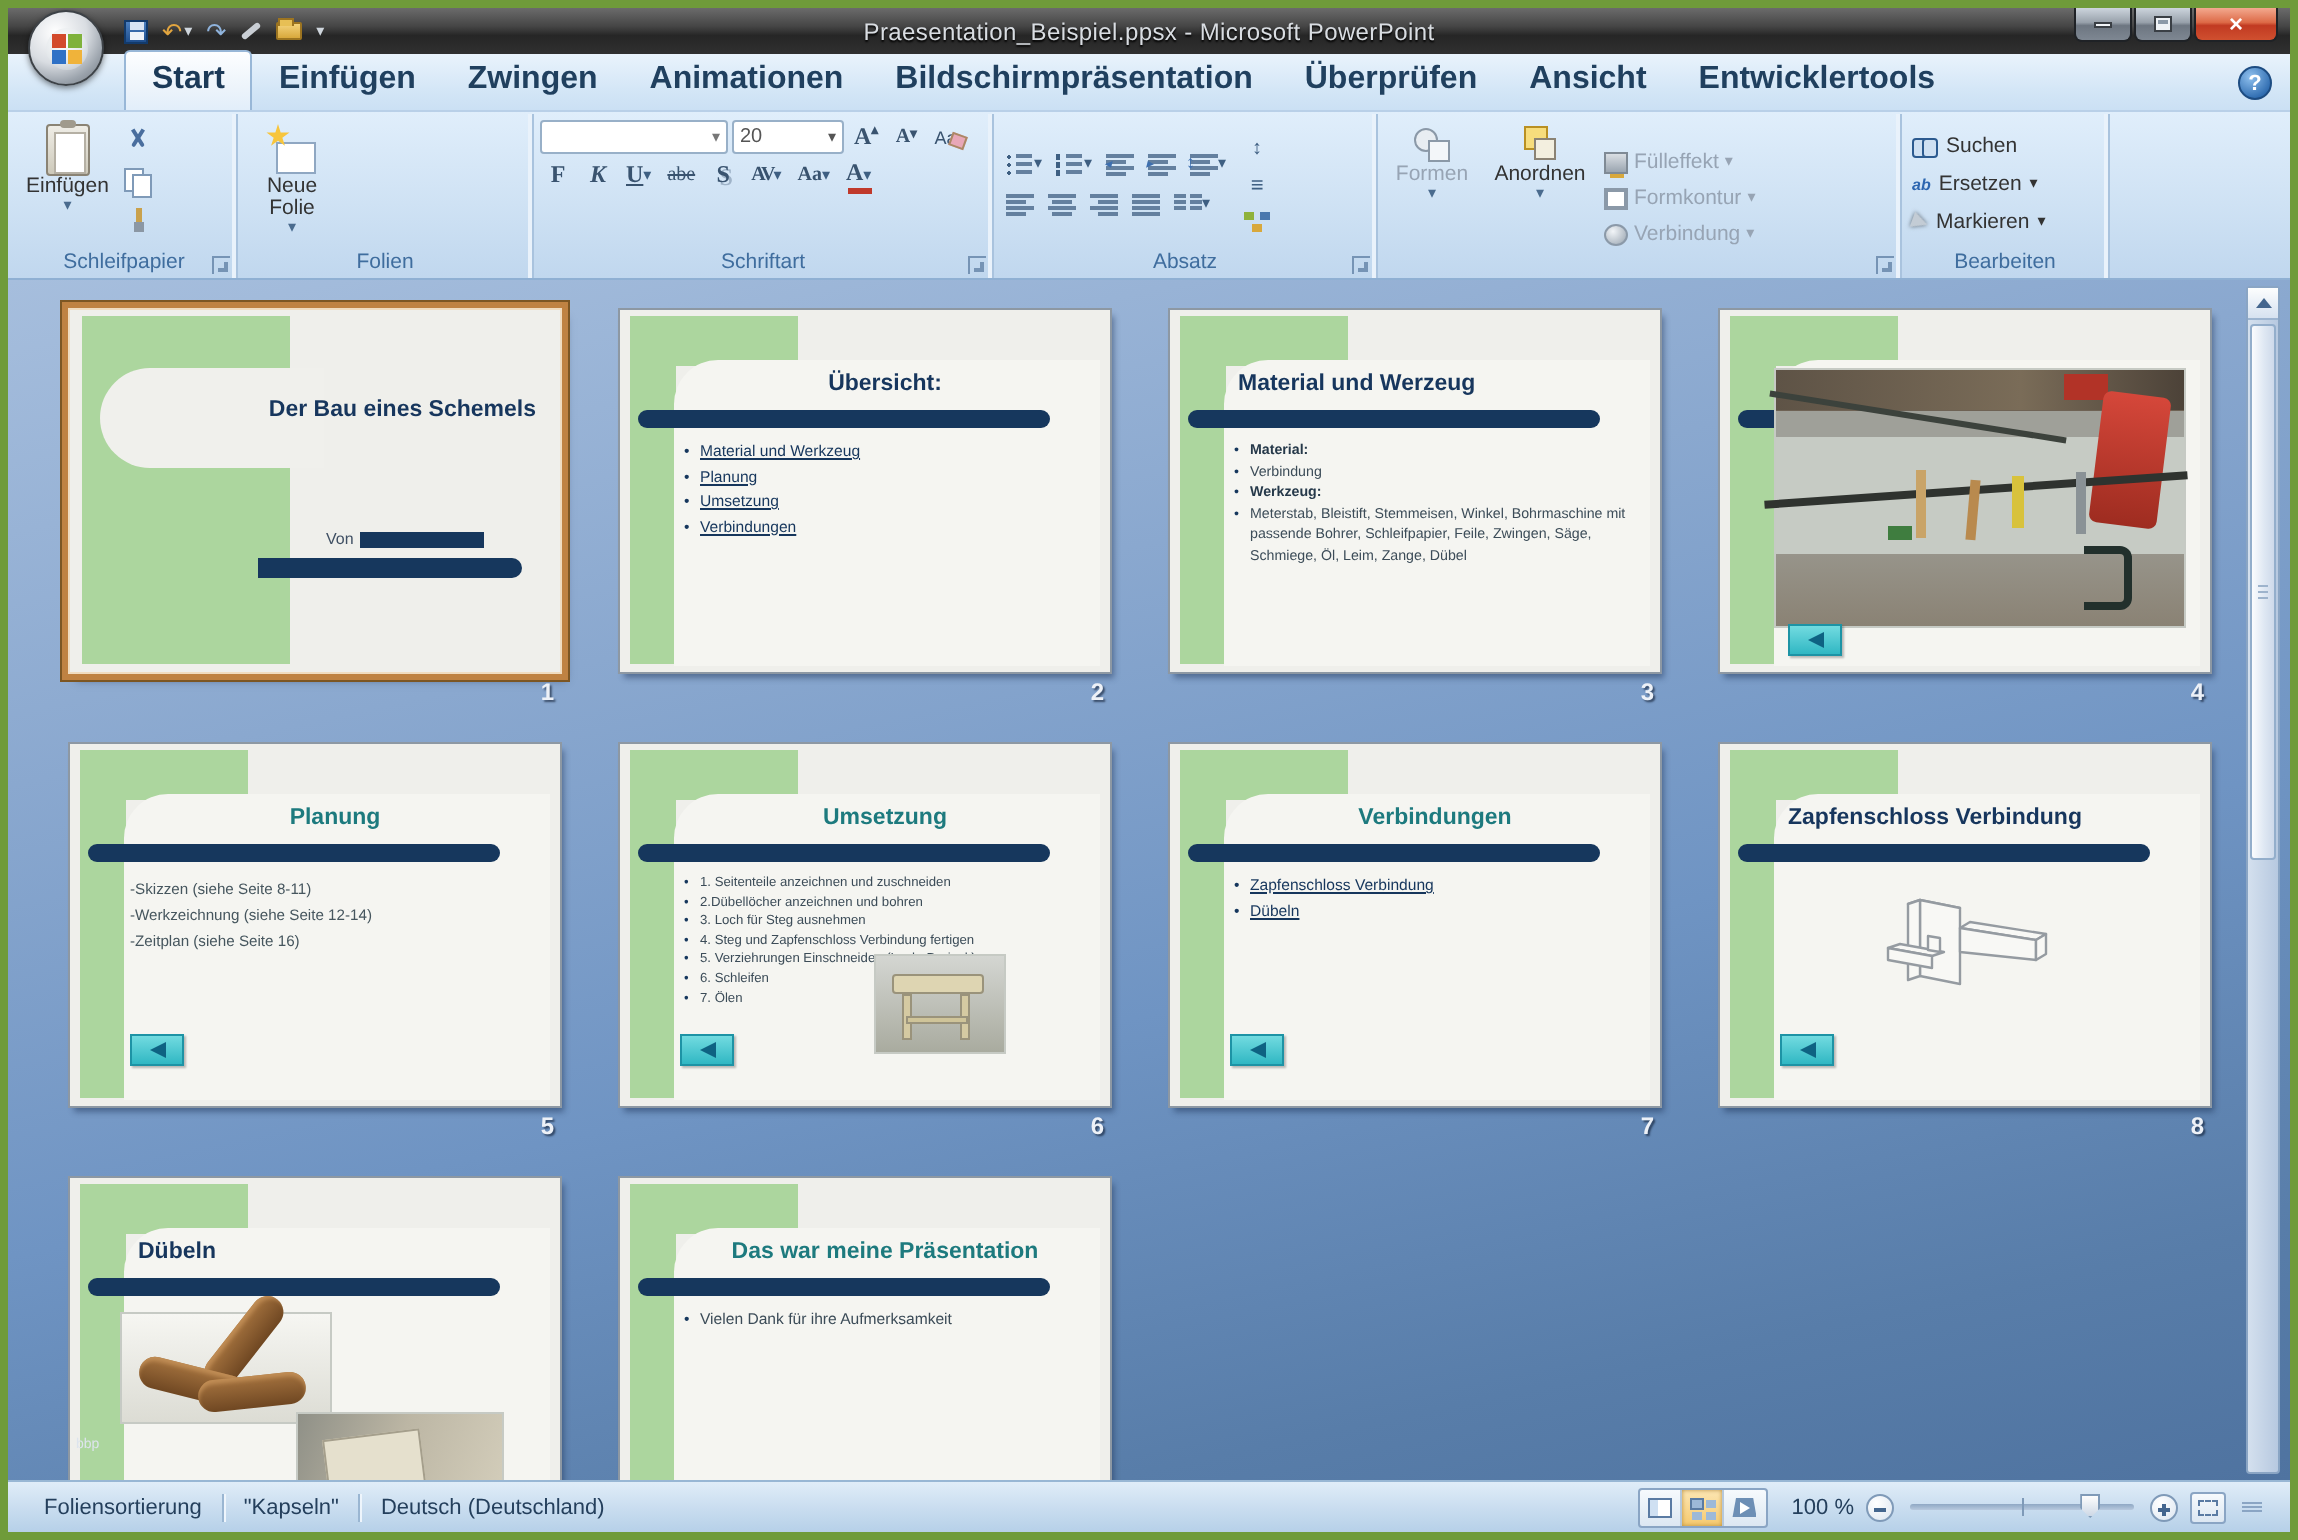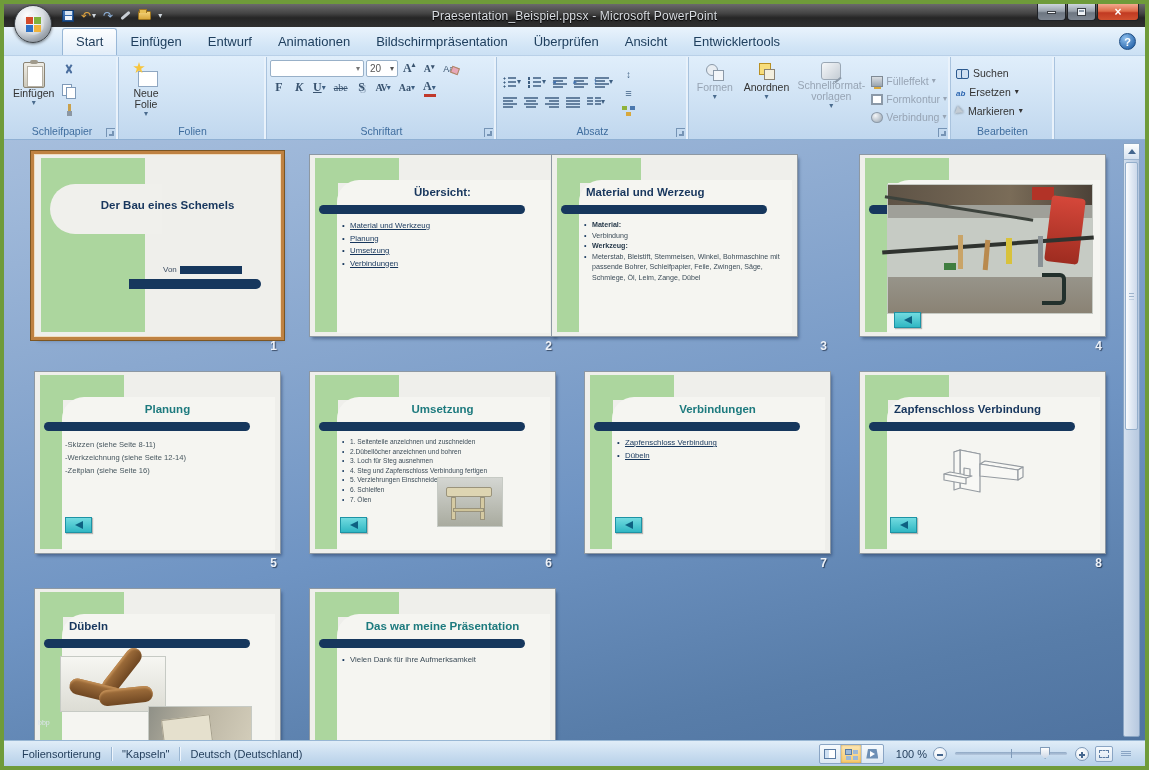--- a/index.html
+++ b/index.html
@@ -29,21 +29,21 @@
   .drop.light{color:#cfd6dd;}
   .win-controls{position:absolute;right:6px;top:0;display:flex;gap:1px;z-index:5;}
   .wbtn{width:29px;height:17px;border:1px solid #1f2226;border-top:none;border-radius:0 0 4px 4px;background:linear-gradient(#cdd5dd,#98a1ab 45%,#6d7681 55%,#7e8792);display:flex;align-items:center;justify-content:center;color:#fff;}
   .wbtn.close{width:42px;background:linear-gradient(#f3a98f,#dd6а47 45%,#c13a22 55%,#d0502f);background:linear-gradient(#f3a98f,#dd6a47 45%,#c13a22 55%,#d0502f);font-weight:bold;font-size:12px;}
   .ic-min{width:9px;height:3px;background:#f2f5f8;border:1px solid #3a3f45;}
   .ic-restore{width:9px;height:8px;border:1px solid #3a3f45;background:#eef2f6;position:relative;}
   .ic-restore::before{content:"";position:absolute;left:1px;top:1px;right:1px;height:2px;background:#8b99a8;}
 
   
   .tabrow{position:relative;height:29px;background:linear-gradient(#e9f3fc,#d2e5f6 70%,#cbe0f4);display:flex;align-items:flex-end;padding-left:58px;border-bottom:1px solid #b9d0e8;}
-  .tab{padding:5px 13px 6px;font-size:13px;color:#20405f;white-space:nowrap;}
+  .tab{padding:5px 13px 6px;font-size:16px;color:#20405f;white-space:nowrap;font-weight:bold;}
   .tab.active{background:linear-gradient(#fdfeff,#edf4fb 60%,#e2eefa);border:1px solid #98b7d7;border-bottom:none;border-radius:3px 3px 0 0;color:#1c3a58;}
   .help-btn{position:absolute;right:9px;bottom:5px;width:17px;height:17px;border-radius:50%;background:radial-gradient(circle at 35% 30%,#8fc0ee,#2f6cb0 75%);border:1px solid #1d4c82;color:#fff;font-size:11px;font-weight:bold;display:flex;align-items:center;justify-content:center;}
 
   
   .ribbon{height:84px;background:linear-gradient(#e0eefb,#cfe2f4 55%,#c0d7ee);display:flex;align-items:stretch;padding:1px 0 0 2px;border-bottom:1px solid #8fb0d3;}
   .group{position:relative;display:flex;flex-direction:column;padding:2px 3px 0;border-right:1px solid #a9c3de;box-shadow:inset -2px 0 0 #e9f2fb;}
   .gc{flex:1;display:flex;}
   .glabel{height:14px;line-height:12px;text-align:center;font-size:10.5px;color:#3f6d9e;}
   .launcher{position:absolute;right:3px;bottom:2px;width:9px;height:9px;border-top:1px solid #7694b5;border-left:1px solid #7694b5;}
   .launcher::after{content:"";position:absolute;right:1px;bottom:1px;width:3px;height:3px;border-right:2px solid #7694b5;border-bottom:2px solid #7694b5;}
@@ -75,21 +75,21 @@
   .i-reset::after{content:"";position:absolute;left:2px;top:3px;width:0;height:0;border-top:3px solid transparent;border-bottom:3px solid transparent;border-right:5px solid #4a78ae;}
   .i-delete{width:15px;height:12px;border:1px solid #7f9ab8;background:#fff;position:relative;}
   .i-delete::after{content:"×";position:absolute;right:0px;top:-4px;color:#c0392b;font-weight:bold;font-size:11px;}
   .fol-col{display:flex;flex-direction:column;justify-content:center;gap:2px;}
   .fitem{display:flex;align-items:center;gap:4px;height:17px;font-size:10.5px;color:#333;white-space:nowrap;}
   
   .fgc{flex-direction:column;}
   .frow{display:flex;align-items:center;gap:2px;margin:1px 0;}
   .combo{background:#fff;border:1px solid #98b0c8;height:17px;border-radius:2px;display:flex;align-items:center;justify-content:space-between;padding:0 3px;font-size:10px;color:#777;}
   .font-name{width:94px;}
-  .font-size{width:32px;color:#555;}
+  .font-size{width:56px;color:#555;}
   .letter{font-family:"Liberation Serif",serif;font-size:12px;font-weight:bold;color:#39536f;}
   .lt-i{font-style:italic;}
   .lt-u{text-decoration:underline;}
   .lt-s{text-decoration:line-through;font-weight:normal;font-size:10px;}
   .lt-sh{text-shadow:1.5px 1.5px 0 #9fb3c8;}
   .lt-av{font-size:10px;letter-spacing:-1px;}
   .lt-aa{font-size:10px;}
   .letterA{position:relative;padding-bottom:3px;}
   .letterA .colorbar{position:absolute;left:1px;bottom:0;width:12px;height:3px;background:#c0392b;}
   .ic-grow{position:relative;font-family:"Liberation Serif",serif;font-weight:bold;color:#39536f;font-size:12px;}
@@ -164,21 +164,21 @@
   .bbold{font-weight:bold;color:#26394a;}
   .plain{position:absolute;left:30px;top:66px;font-size:7.6px;line-height:13px;color:#46565e;}
   .backbtn{position:absolute;left:30px;bottom:20px;width:27px;height:16px;background:linear-gradient(#72dbe0,#30b7c3);border:1px solid #1d93a5;display:flex;align-items:center;justify-content:center;box-shadow:1px 1px 1px rgba(0,0,0,.25);}
   .backbtn.low{left:34px;bottom:8px;}
   .tri{width:0;height:0;border-top:4px solid transparent;border-bottom:4px solid transparent;border-right:8px solid #0e6282;}
   .slide-num{position:absolute;width:24px;text-align:right;font-size:12px;font-weight:bold;color:#edf1f7;text-shadow:1px 1px 1px rgba(8,20,40,.6);}
   .wm{position:absolute;left:3px;top:130px;font-size:7px;color:#dde4ed;}
   
   .green-half{position:absolute;left:6px;top:3px;width:104px;height:174px;background:#acd69e;}
   .pill{position:absolute;left:15px;top:29px;width:112px;height:50px;background:#f0f0ec;border-radius:25px 0 0 25px;}
-  .t-title{position:absolute;left:32px;right:12px;top:44px;text-align:center;font-weight:bold;font-size:11.5px;}
+  .t-title{position:absolute;left:32px;right:12px;top:44px;text-align:right;font-weight:bold;font-size:11.5px;}
   .von-row{position:absolute;left:128px;top:110px;font-size:8px;color:#3f4f63;display:flex;align-items:center;gap:3px;}
   .von-bar{display:inline-block;width:62px;height:8px;background:#16375d;}
   .von-bar2{position:absolute;left:94px;top:124px;width:132px;height:10px;background:#16375d;border-radius:0 6px 6px 0;}
   
   .photo{position:absolute;box-shadow:0 0 0 1px #c6cac4;}
   .photo span{position:absolute;display:block;}
   .ph-tools{left:28px;top:30px;width:204px;height:128px;background:linear-gradient(180deg,#6e6254 0%,#6e6254 16%,#9fa099 16%,#9fa099 26%,#c6cbc4 26%,#c6cbc4 72%,#97948a 72%,#8a8274 100%);}
   .ph-tools .shelf{left:0;top:0;width:100%;height:16%;background:linear-gradient(90deg,#5e5346,#7a6c58 60%,#4c4238);}
   .ph-tools .redbox{right:38px;top:2px;width:22px;height:13px;background:#b23327;}
   .ph-tools .drill{right:10px;top:12px;width:34px;height:66px;background:linear-gradient(#d5473a,#9e2c20);transform:rotate(7deg);border-radius:4px;}
@@ -282,21 +282,21 @@
           </span>
       <span class="wbtn close">
             <span>×</span>
           </span>
     </div>
   </div>
 
   <div class="tabrow">
     <div class="tab active">Start</div>
     <div class="tab">Einfügen</div>
-    <div class="tab">Entwurf</div>
+    <div class="tab">Zwingen</div>
     <div class="tab">Animationen</div>
     <div class="tab">Bildschirmpräsentation</div>
     <div class="tab">Überprüfen</div>
     <div class="tab">Ansicht</div>
     <div class="tab">Entwicklertools</div>
     <div class="help-btn">?</div>
   </div>
 
   <div class="ribbon">
 
@@ -451,25 +451,20 @@
     <div class="group" style="width:262px">
       <div class="gc zgc">
         <div class="bigbtn dis" style="width:48px">
           <i class="ic-shapes"></i>
           <span>Formen</span>
           <span class="drop"></span>
         </div>
         <div class="bigbtn" style="width:56px">
           <i class="ic-arrange"></i>
           <span>Anordnen</span>
-          <span class="drop"></span>
-        </div>
-        <div class="bigbtn dis" style="width:72px">
-          <i class="ic-quick"></i>
-          <span>Schnellformat-vorlagen</span>
           <span class="drop"></span>
         </div>
         <div class="z-col">
           <div class="zrow dis">
                 <i class="ic-fill"></i>
                 <span>Fülleffekt</span>
                 <span class="drop"></span>
               </div>
           <div class="zrow dis">
                 <i class="ic-outline"></i>
@@ -530,21 +525,21 @@
           <div class="s-title tc" style="color: rgb(23, 54, 93);">Übersicht:</div>
           <div class="bar"></div>
           <div class="bullets">
             <div class="b-row"><span class="blink">Material und Werkzeug</span></div>
             <div class="b-row"><span class="blink">Planung</span></div>
             <div class="b-row"><span class="blink">Umsetzung</span></div>
             <div class="b-row"><span class="blink">Verbindungen</span></div>
           </div>
         </div>
         <div class="slide-num" style="left: 524px; top: 199px;">2</div>
-        <div class="slide" style="left: 548px; top: 15px;">
+        <div class="slide" style="left: 581px; top: 15px;">
           <div class="g-top"></div>
           <div class="g-side"></div>
           <div class="panel"></div>
           <div class="s-title tl" style="color: rgb(23, 54, 93);">Material und Werzeug</div>
           <div class="bar"></div>
           <div class="bullets mid">
             <div class="b-row"><span class=" bbold">Material:</span></div>
             <div class="b-row"><span>Verbindung</span></div>
             <div class="b-row"><span class=" bbold">Werkzeug:</span></div>
             <div class="b-row"><span>Meterstab, Bleistift, Stemmeisen, Winkel, Bohrmaschine mit passende Bohrer, Schleifpapier, Feile, Zwingen, Säge, Schmiege, Öl, Leim, Zange, Dübel</span></div>

